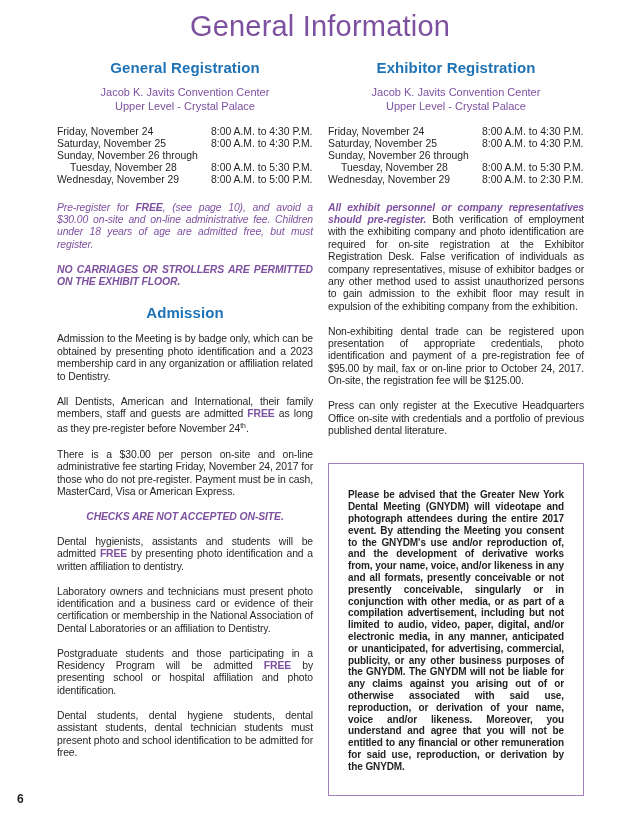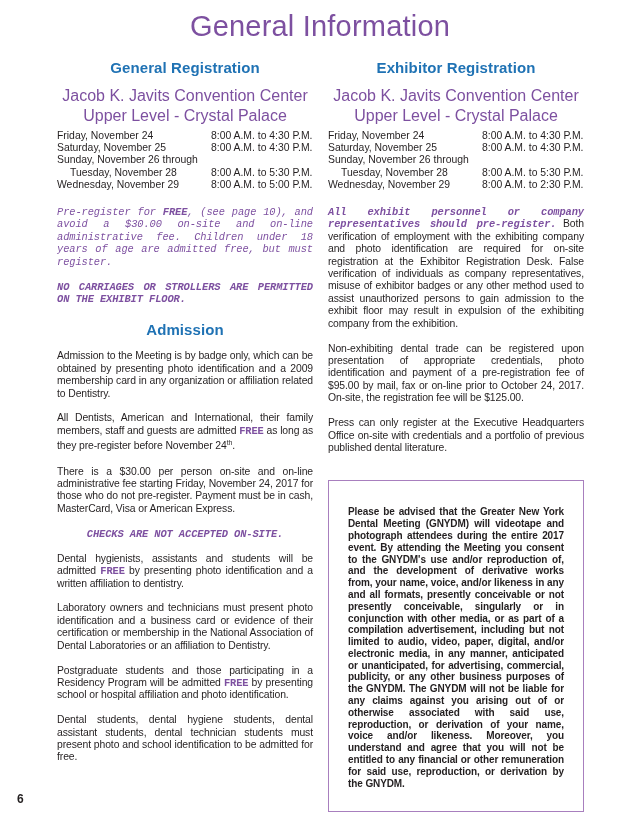--- a/index.html
+++ b/index.html
@@ -4,33 +4,33 @@
 <style>
   html,body{margin:0;padding:0;background:#ffffff;}
   .page{width:640px;height:819px;position:relative;overflow:hidden;background:#ffffff;
         font-family:"Liberation Sans",sans-serif;color:#231f20;}
   .title{font-size:29px;font-weight:normal;color:var(--purple,#7d50a0);text-align:center;
          margin:0;padding-top:10px;letter-spacing:0.2px;}
   .columns{display:flex;gap:15px;padding:16px 57px 0 57px;}
   .col{width:256px;flex:none;}
   .h-blue{font-size:15px;color:var(--blue,#1f72b4);text-align:center;margin:0 0 10px 0;
           font-weight:bold;letter-spacing:0.1px;}
-  .venue{color:var(--purple,#7d50a0);text-align:center;font-size:16px;line-height:1.25;
-         margin-bottom:4px;}
+  .venue{color:var(--purple,#7d50a0);text-align:center;font-size:11px;line-height:1.25;
+         margin-bottom:12px;}
   .schedule{font-size:10.4px;line-height:12.2px;margin-bottom:15px;}
   .schedule .row{display:flex;}
   .schedule .day{flex:1;}
   .schedule .row.indent .day{padding-left:13px;}
   .schedule .time{width:102px;}
   p.body{margin:0 0 12.5px 0;font-size:10.4px;line-height:12.4px;letter-spacing:-0.1px;}
   .al-justify{text-align:justify;}
   .al-center{text-align:center;}
   .b{font-weight:bold;}
   .i{font-style:italic;}
-  .p{color:var(--purple,#7d50a0);font-family:Liberation Mono, monospace;}
+  .p{color:var(--purple,#7d50a0);}
   .sup{font-size:6.8px;vertical-align:super;letter-spacing:0;}
   .h-admission{margin-top:16px;margin-bottom:12px;}
   .disclaimer-box{border:1.5px solid var(--boxBorder,#a87fbe);margin-top:26px;
                   padding:15px 9px 12px 9px;}
   .disclaimer-box .h-blue{font-size:17px;margin:0 0 9px 0;}
   .disc-body{font-weight:bold;text-align:justify;font-size:10px;line-height:11.8px;
              margin:10px;letter-spacing:-0.1px;}
   .page-number{position:absolute;left:17px;bottom:13px;font-weight:bold;font-size:12px;}
 </style>
 </head>
@@ -69,21 +69,21 @@
             <span class="day">Wednesday, November 29</span>
             <span class="time">8:00 A.M. to 5:00 P.M.</span>
           </div>
         </div>
 
       <p class="body al-justify"><span class="i p">Pre-register for </span><span class="b i p">FREE</span><span class="i p">, (see page 10), and avoid a $30.00 on-site and on-line administrative fee. Children under 18 years of age are admitted free, but must register.</span></p>
       <p class="body al-justify"><span class="b i p">NO CARRIAGES OR STROLLERS ARE PERMITTED ON THE EXHIBIT FLOOR.</span></p>
 
       <h2 class="h-blue h-admission">Admission</h2>
 
-      <p class="body al-justify"><span>Admission to the Meeting is by badge only, which can be obtained by presenting photo identification and a 2009 membership card in any organization or affiliation related to Dentistry.</span></p>
+      <p class="body al-justify"><span>Admission to the Meeting is by badge only, which can be obtained by presenting photo identification and a 2023 membership card in any organization or affiliation related to Dentistry.</span></p>
       <p class="body al-justify"><span>All Dentists, American and International, their family members, staff and guests are admitted </span><span class="b p">FREE</span><span> as long as they pre-register before November 24</span><span class="sup">th</span><span>.</span></p>
       <p class="body al-justify"><span>There is a $30.00 per person on-site and on-line administrative fee starting Friday, November 24, 2017 for those who do not pre-register. Payment must be in cash, MasterCard, Visa or American Express.</span></p>
       <p class="body al-center"><span class="b i p">CHECKS ARE NOT ACCEPTED ON-SITE.</span></p>
       <p class="body al-justify"><span>Dental hygienists, assistants and students will be admitted </span><span class="b p">FREE</span><span> by presenting photo identification and a written affiliation to dentistry.</span></p>
       <p class="body al-justify"><span>Laboratory owners and technicians must present photo identification and a business card or evidence of their certification or membership in the National Association of Dental Laboratories or an affiliation to Dentistry.</span></p>
       <p class="body al-justify"><span>Postgraduate students and those participating in a Residency Program will be admitted </span><span class="b p">FREE</span><span> by presenting school or hospital affiliation and photo identification.</span></p>
       <p class="body al-justify"><span>Dental students, dental hygiene students, dental assistant students, dental technician students must present photo and school identification to be admitted for free.</span></p>
     </div>
 
     <div class="col">

